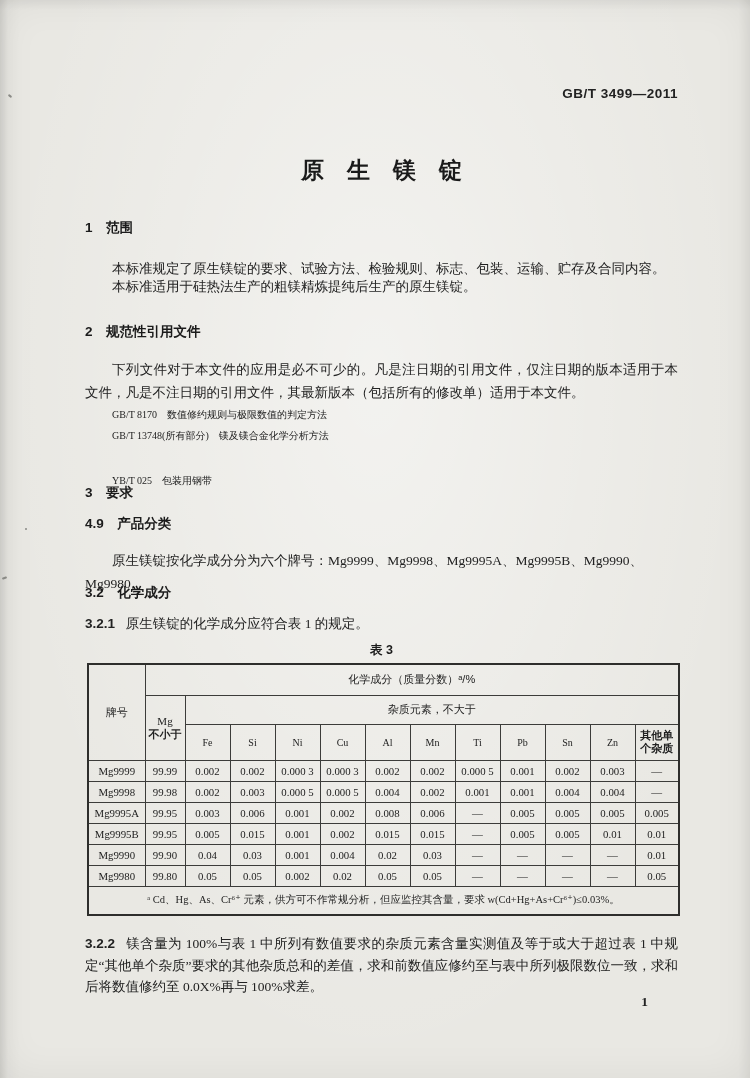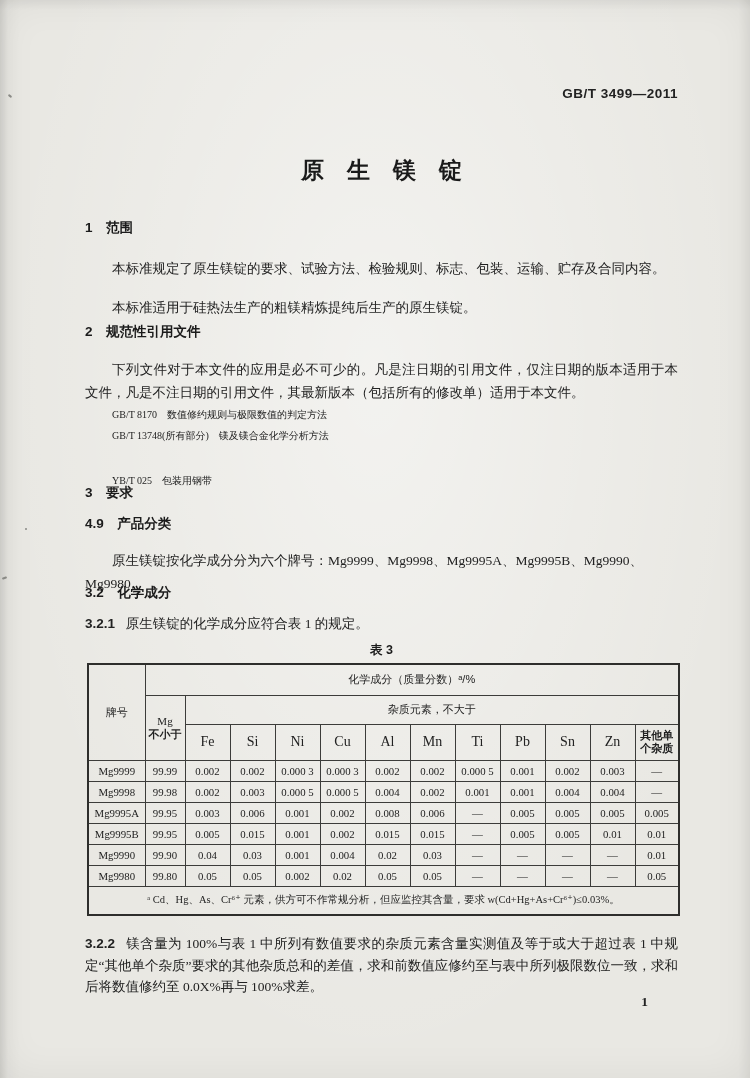--- a/index.html
+++ b/index.html
@@ -17,38 +17,38 @@
   }
   .content{position:absolute;left:85px;top:0;width:593px;}
   .abs{position:absolute;left:0;width:100%;}
   .doc-number{top:86px;text-align:right;font-family:"Liberation Sans","DejaVu Sans",sans-serif;
     font-weight:bold;font-size:13.5px;letter-spacing:0.5px;color:#222;}
   .doc-title{top:155px;text-align:center;font-size:23px;font-weight:bold;color:#1a1a1a;}
   .sec-h{font-family:"Liberation Sans","DejaVu Sans",sans-serif;font-weight:bold;font-size:13.5px;color:#1b1b1b;}
   .h-s1{top:219px;} .h-s2{top:323px;} .h-s3{top:484px;} .h-s31{top:515px;} .h-s32{top:584px;}
   .para{font-size:13.5px;line-height:23px;color:#222;}
   .indent{text-indent:2em;}
-  .p-s1a{top:257px;} .p-s1b{top:296px;}
+  .p-s1a{top:257px;} .p-s1b{top:275px;}
   .p-s2{top:358px;text-align:justify;}
   .ref{font-size:10px;color:#222;padding-left:27px;}
   .ref1{top:408px;} .ref2{top:429px;} .ref3{top:450px;margin-top:24px;}
   .p-s31{top:549px;}
   .clause{font-size:13.5px;color:#222;}
   .clause .num{font-family:"Liberation Sans","DejaVu Sans",sans-serif;font-weight:bold;}
   .clause .txt{margin-left:0.8em;}
   .c-321{top:615px;}
   .tbl-caption{top:642px;text-align:center;font-weight:bold;font-size:12.5px;
     font-family:"Liberation Sans","DejaVu Sans",sans-serif;color:#1b1b1b;}
   .tbl-wrap{top:663px;}
   table.t1{border-collapse:collapse;table-layout:fixed;width:591px;margin-left:2px;
     border:2px solid #2e2e2c;}
   table.t1 th, table.t1 td{border:1px solid #3c3c3a;text-align:center;vertical-align:middle;
     padding:0;font-weight:normal;color:#222;overflow:hidden;}
   .th-cn{font-family:"Liberation Sans","DejaVu Sans",sans-serif;font-weight:bold;font-size:11px;}
-  .th-el{font-size:14px;}
+  .th-el{font-size:10px;}
   .r-comp{height:31px;} .r-imp{height:29px;} .r-el{height:36px;}
   tr.data{height:21px;} tr.data td{font-size:10.8px;}
   td.brand{font-size:10.8px;margin-top:20px;}
   tr.footnote td{height:27px;font-size:10.5px;text-align:center;color:#242424;}
   .two-line div{line-height:13px;font-size:11px;}
   .c-322{top:933px;line-height:21.5px;text-align:justify;}
   .page-num{top:994px;text-align:right;padding-right:30px;box-sizing:border-box;
     font-weight:bold;font-size:13.5px;color:#222;}
   .artifact{position:absolute;background:#8a8a86;border-radius:1px;}
   .a1{left:8px;top:95px;width:4px;height:2px;transform:rotate(35deg);}

